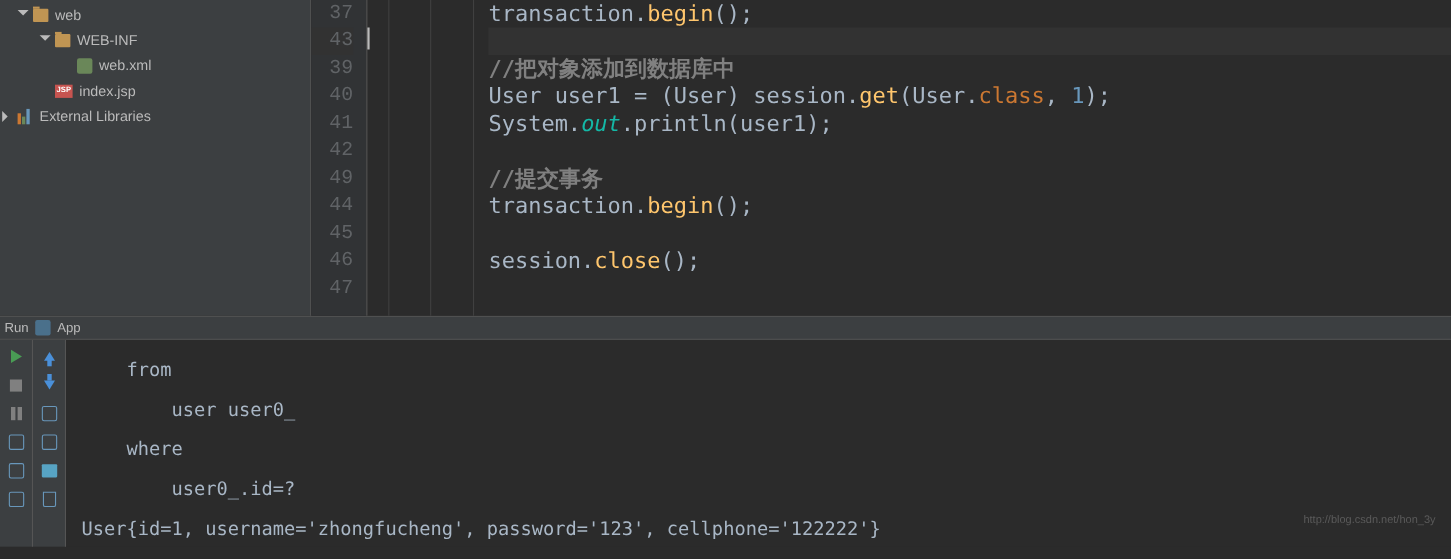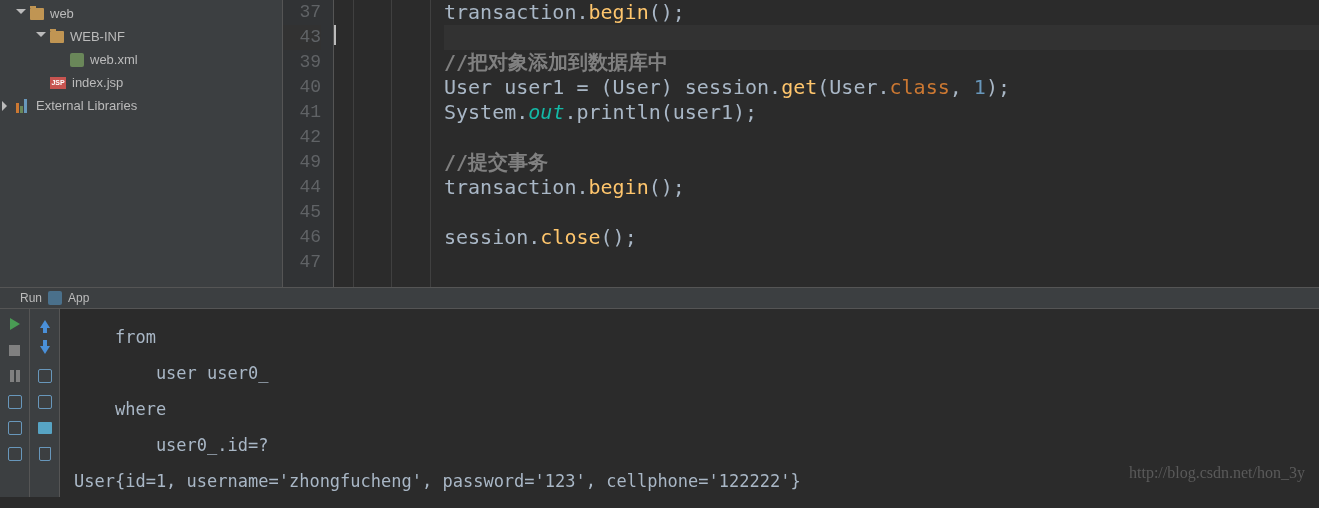--- a/index.html
+++ b/index.html
@@ -150,21 +150,21 @@
       background: #bbb;
     }
 
     .run-header {
       height: 22px;
       background: #3c3f41;
       border-top: 1px solid #555;
       border-bottom: 1px solid #555;
       display: flex;
       align-items: center;
-      padding-left: 20px;
+      padding-left: 4px;
       font-family: Arial, sans-serif;
       font-size: 12px;
       color: #bbbbbb;
       gap: 6px;
     }
     .app-icon {
       width: 14px;
       height: 14px;
       background: #4a708b;
       border-radius: 2px;
@@ -212,22 +212,22 @@
       font-size: 17px;
       line-height: 36px;
       color: #a9b7c6;
       position: relative;
     }
     .watermark {
       position: absolute;
       right: 14px;
       bottom: 6px;
       color: #5a5a5a;
-      font-size: 16px;
-      font-family: Liberation Serif, serif;
+      font-size: 10px;
+      font-family: Liberation Sans, sans-serif;
     }
   </style>
 </head>
 <body>
 
 <div class="main-area">
   <div class="sidebar">
     <div class="tree-item" style="padding-left:16px">
       <span class="arrow arrow-down"></span>
       <span class="folder-icon"></span>

